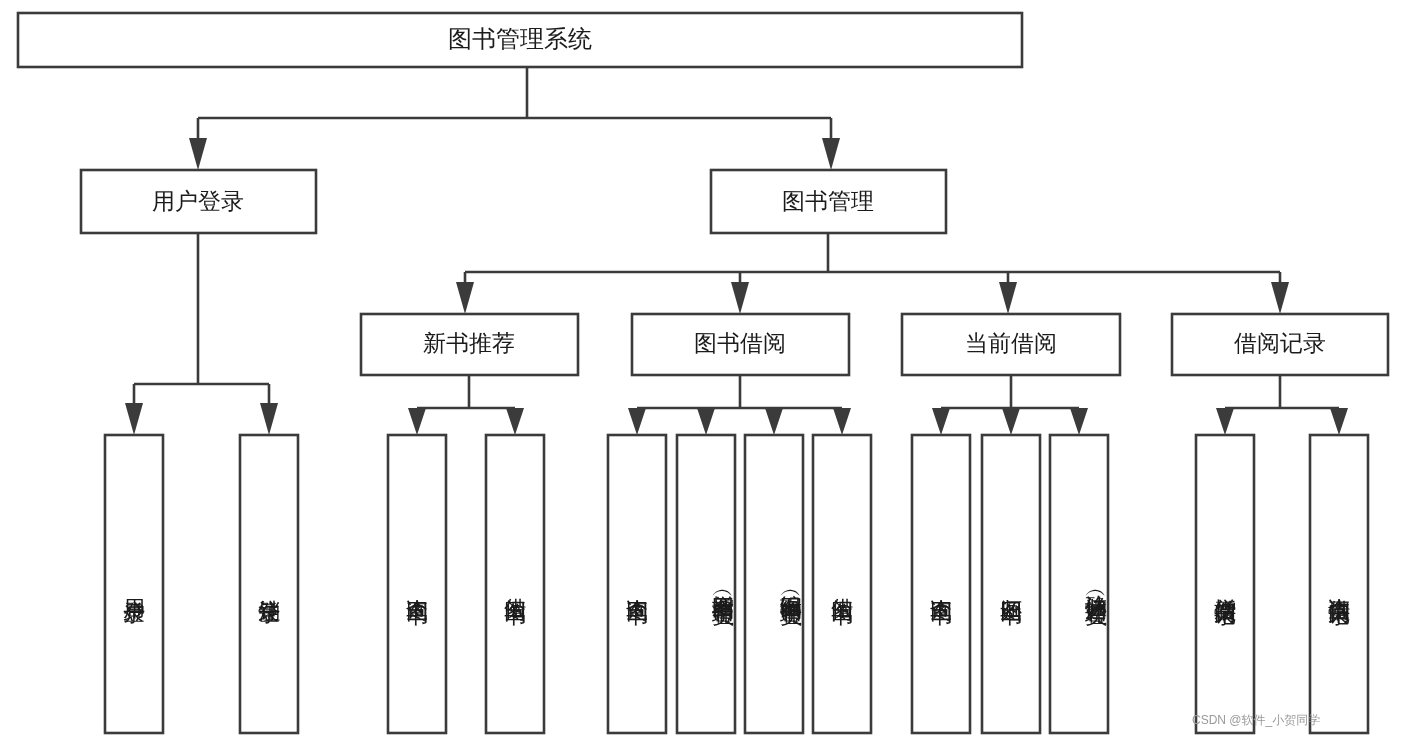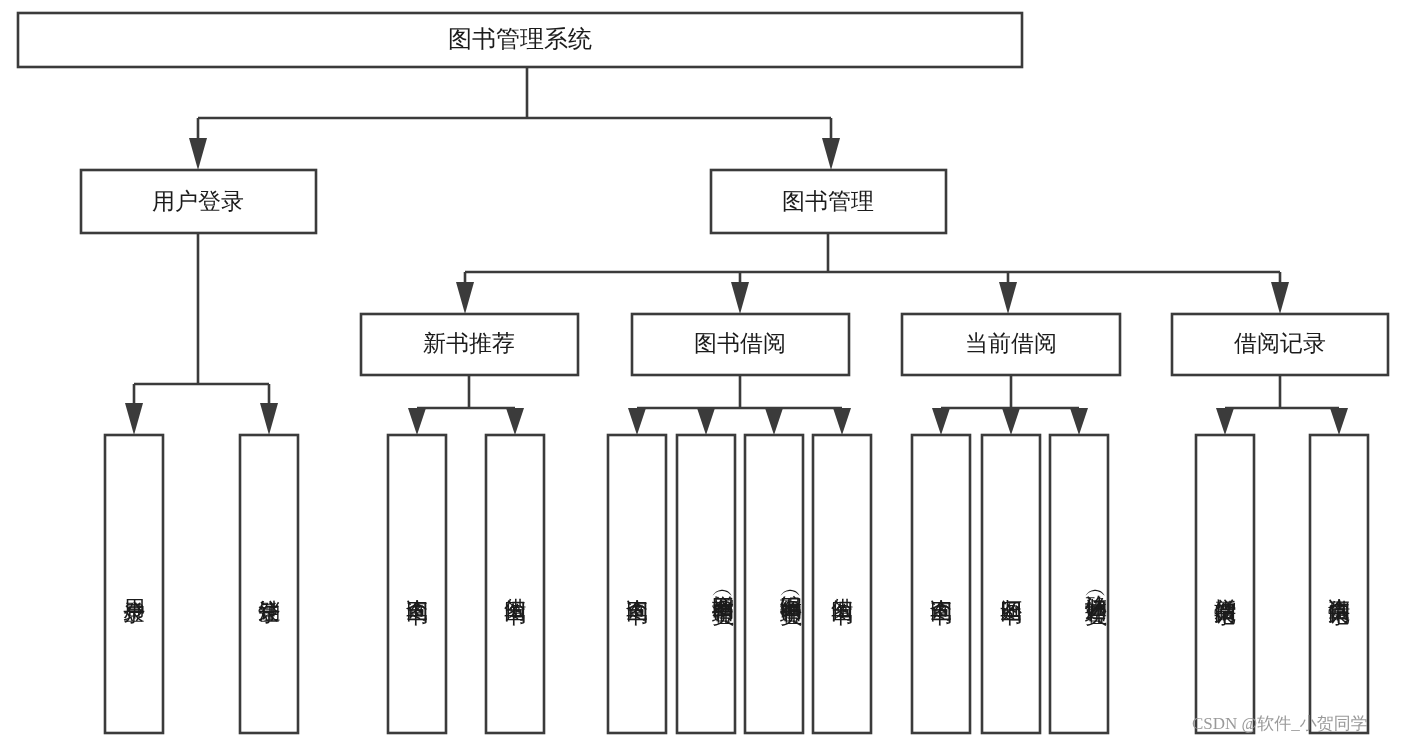--- a/index.html
+++ b/index.html
@@ -67,22 +67,22 @@
     line-height: 1.12;
     color: #1b1b1b;
     letter-spacing: 1.5px;
     white-space: nowrap;
     pointer-events: none;
   }
   .watermark {
     position: absolute;
     left: 1192px;
     top: 712px;
-    font-family: Liberation Serif, serif;
-    font-size: 17px;
+    font-family: Liberation Sans, sans-serif;
+    font-size: 12px;
     color: #9a9a9a;
     white-space: nowrap;
   }
 </style>
 </head>
 <body>
 
 <div id="diagram-root">
 
   <svg id="tree-svg" viewBox="0 0 1405 747">

